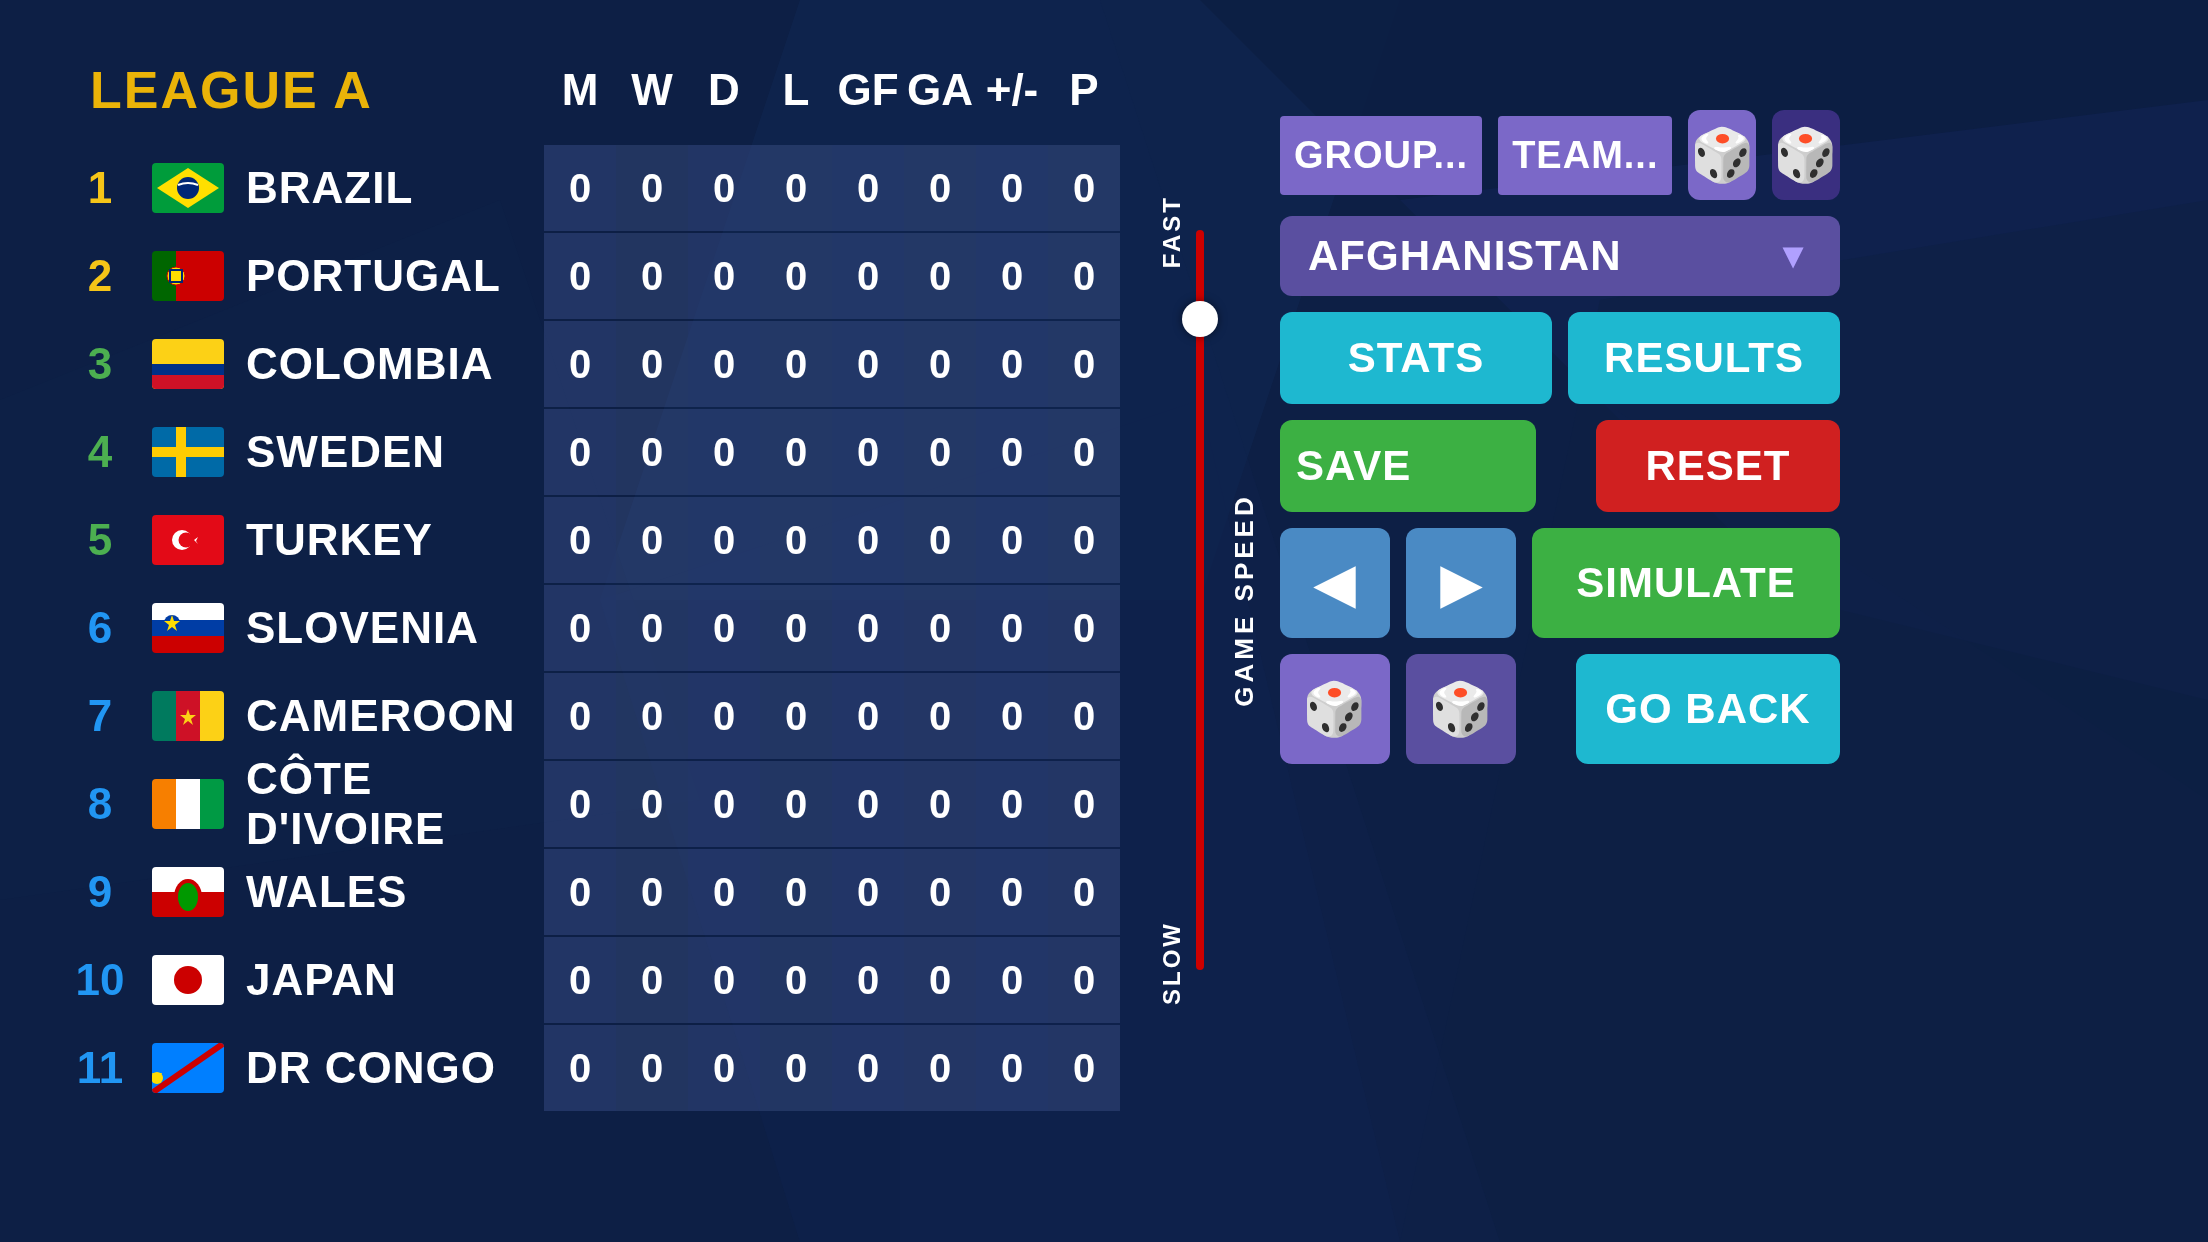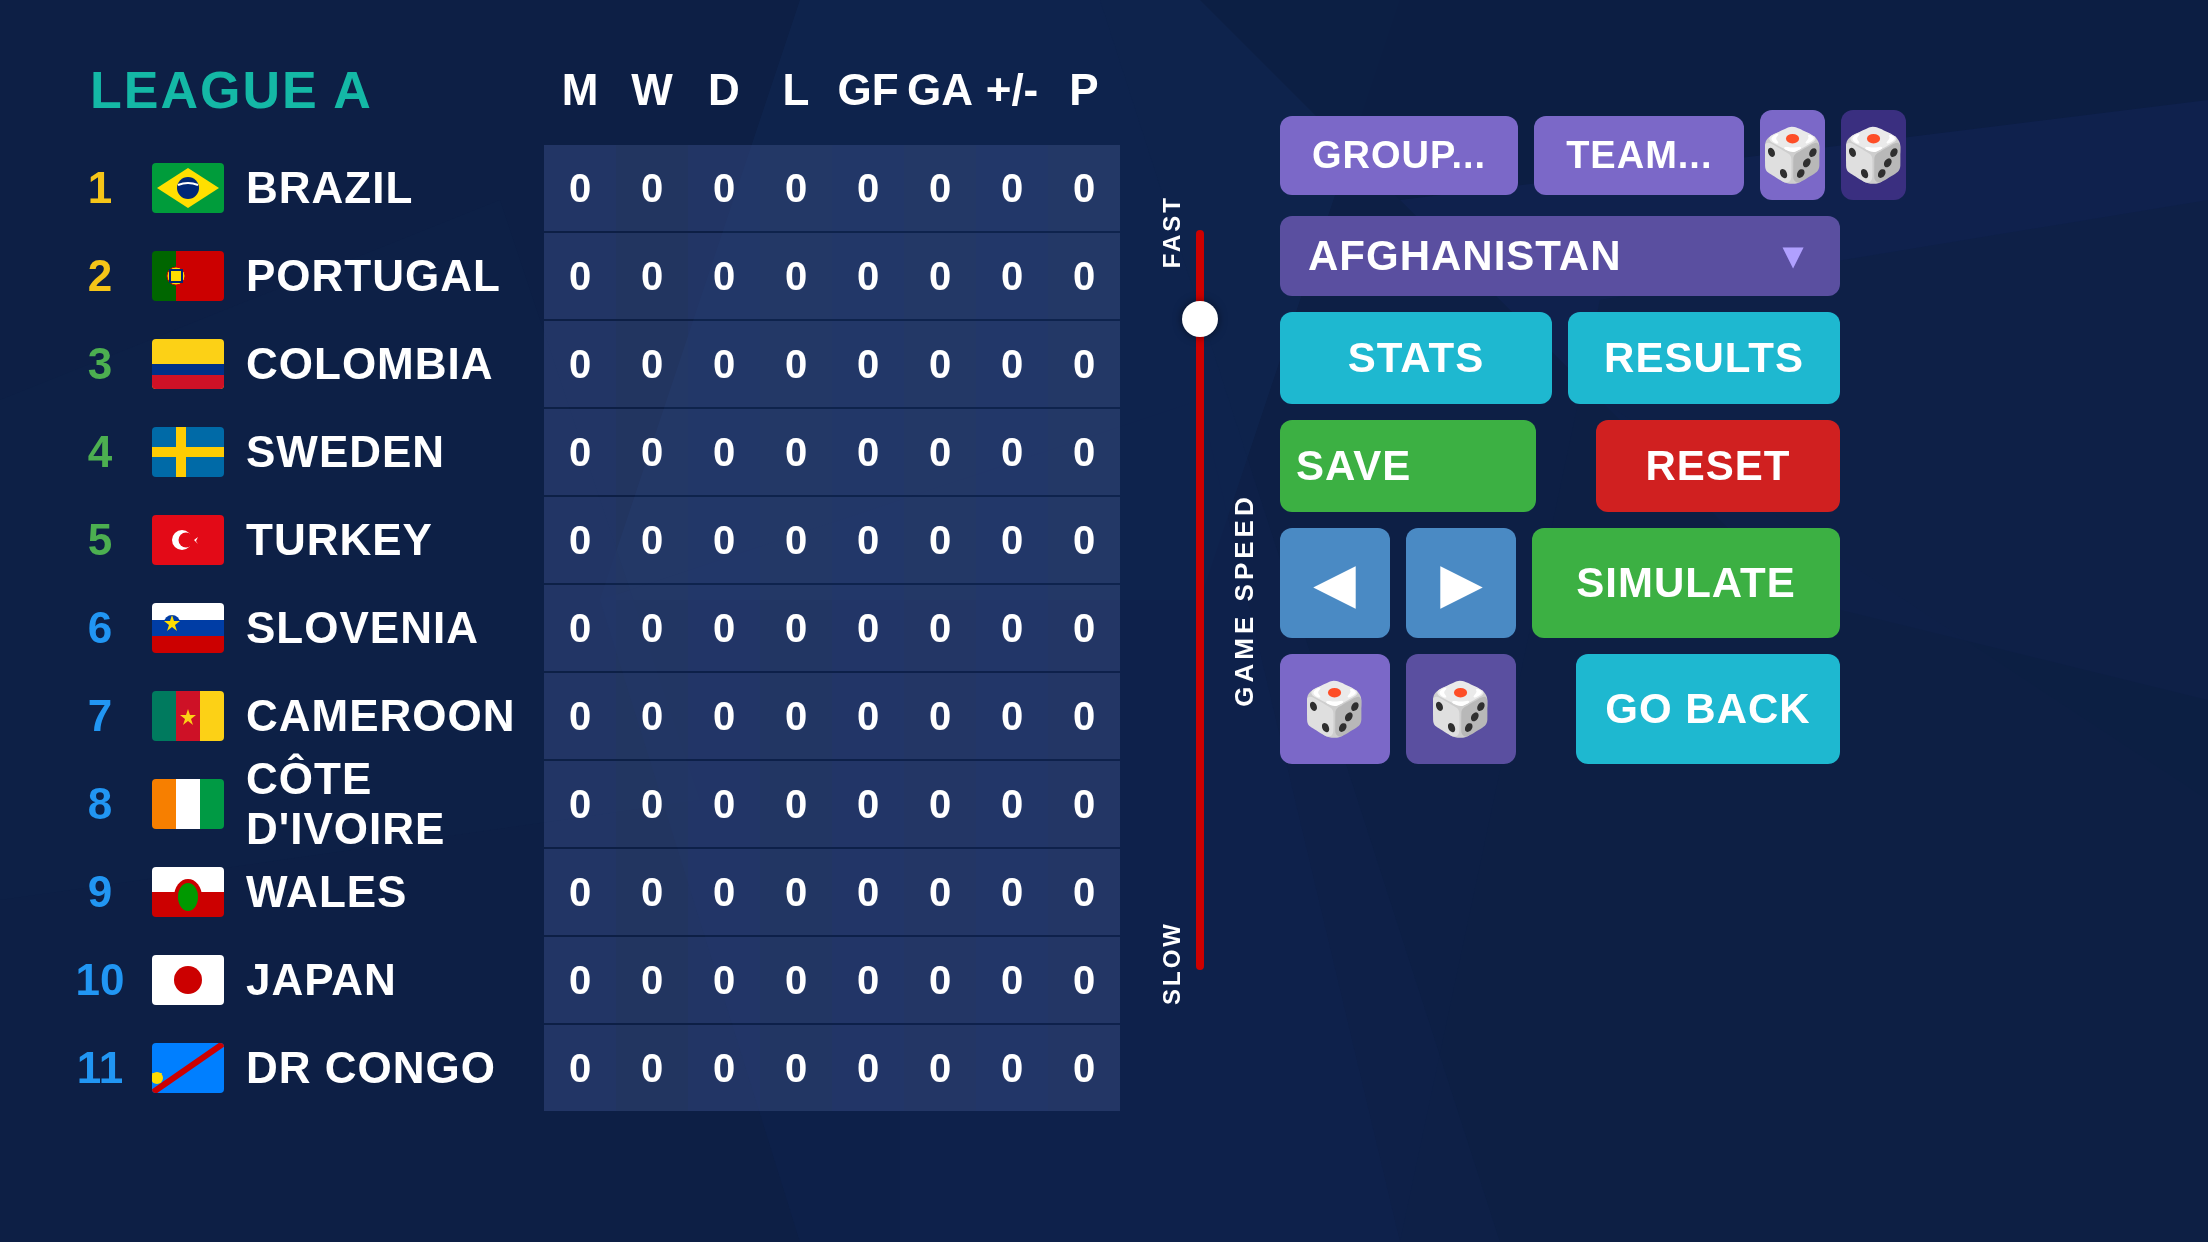--- a/index.html
+++ b/index.html
@@ -44,21 +44,21 @@
     }
 
     .table-header-row {
       display: flex;
       align-items: center;
       padding: 10px 0 20px 20px;
       margin-bottom: 5px;
     }
 
     .table-title {
-      color: #14b8a6;
+      color: #eab308;
       font-size: 52px;
       font-weight: 900;
       letter-spacing: 2px;
       flex: 1;
       text-transform: uppercase;
     }
 
     .col-headers {
       display: flex;
       gap: 0;
@@ -199,25 +199,25 @@
     }
 
     .top-buttons {
       display: flex;
       gap: 16px;
       align-items: center;
     }
 
     .btn-group {
       background: #7b68c8;
-      border-radius: 12px;
+      border-radius: 4px;
       color: white;
       font-size: 38px;
       font-weight: 900;
-      padding: 18px 32px;
+      padding: 18px 14px;
       cursor: pointer;
       display: flex;
       align-items: center;
       justify-content: center;
       letter-spacing: 1px;
     }
 
     .btn-group.narrow {
       flex: 1;
     }

